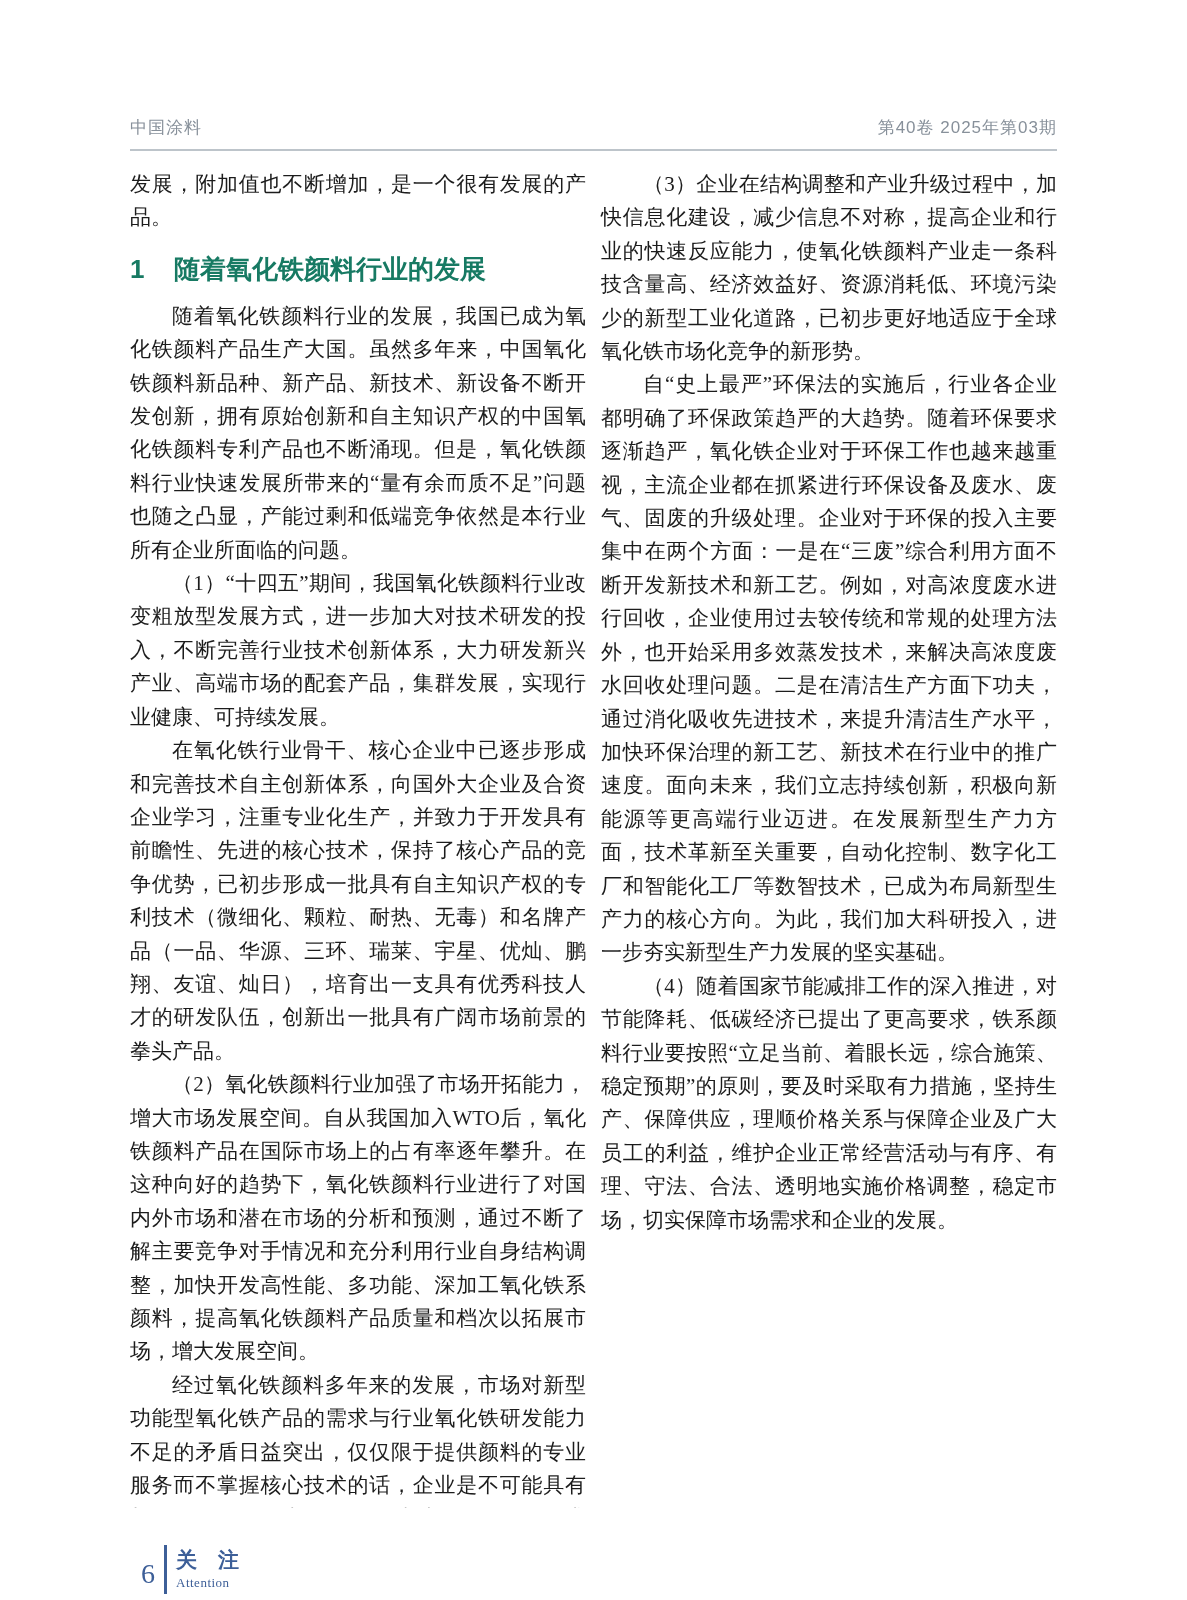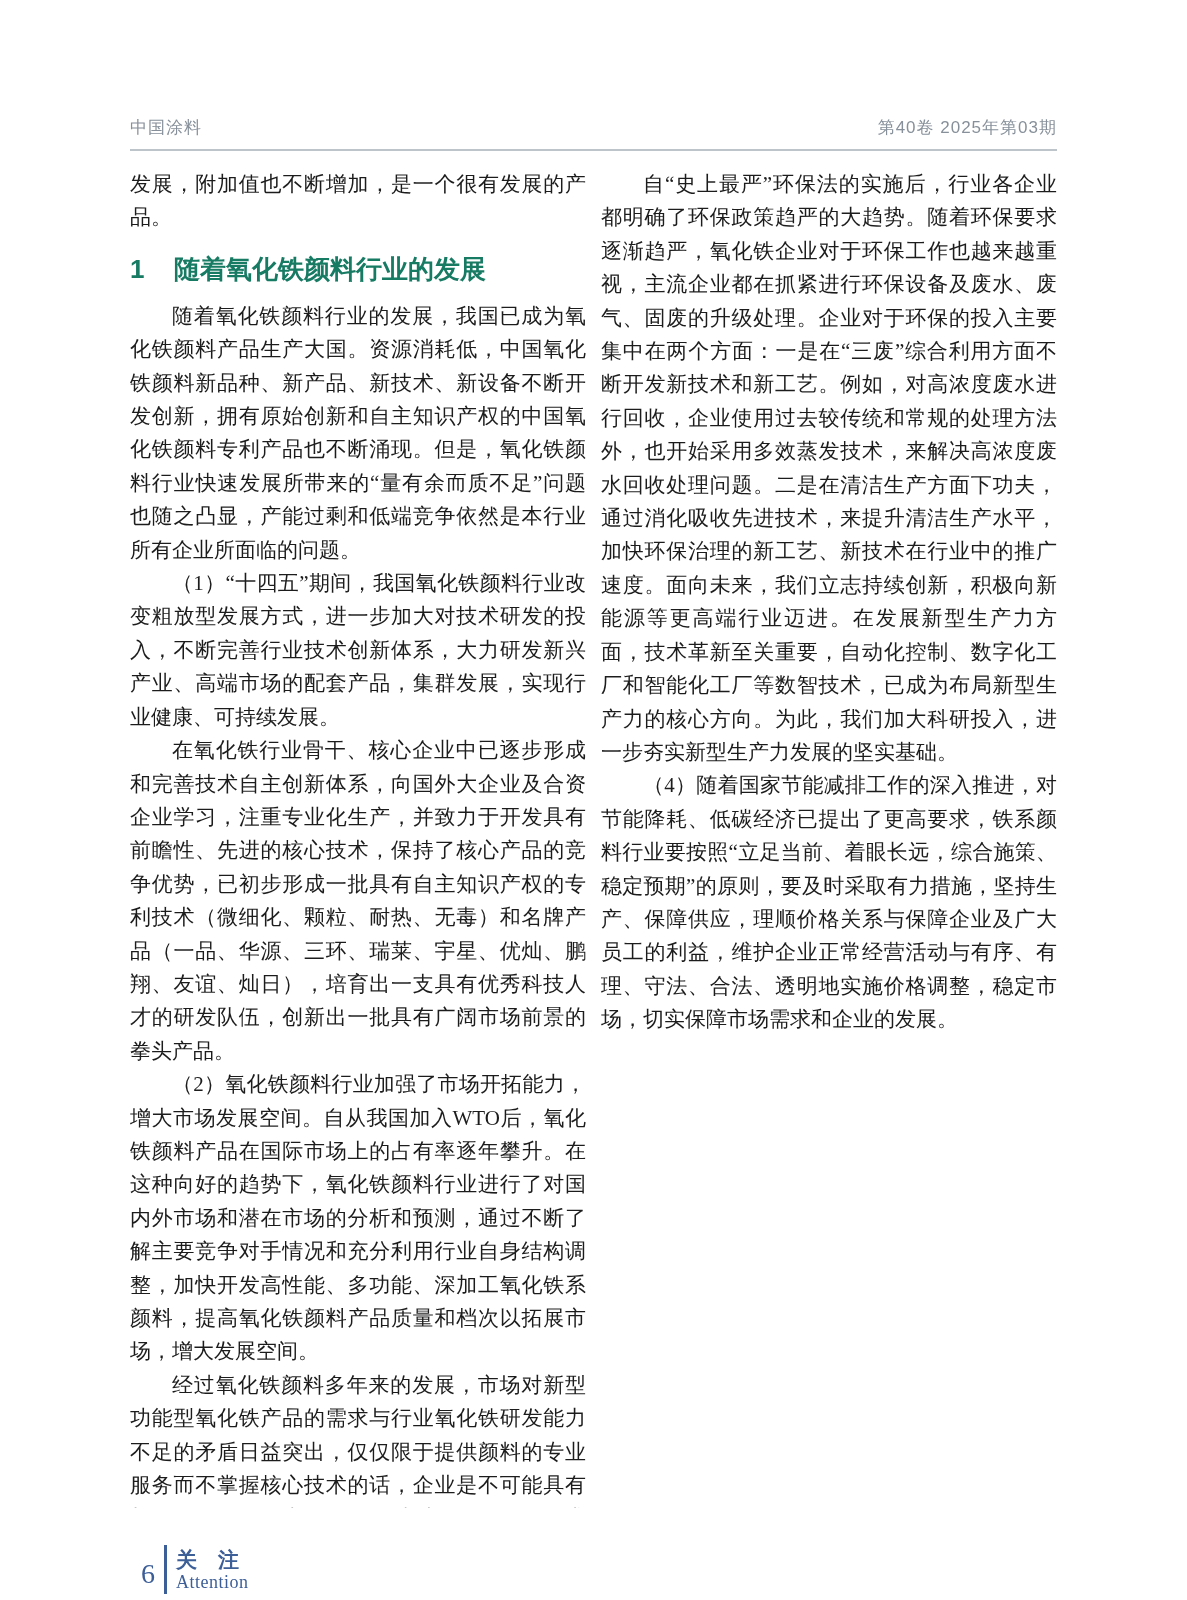--- a/index.html
+++ b/index.html
@@ -58,50 +58,51 @@
   }
   .page-footer .footer-rule{
     width:3px;background:#3d5f98;margin-right:9px;
   }
   .footer-label{display:flex;flex-direction:column;justify-content:flex-end;padding:2px 0;}
   .footer-label .cn{
     font-family:"Liberation Sans","DejaVu Sans",sans-serif;
     font-weight:bold;font-size:21px;line-height:26px;
   }
   .footer-label .en{
-    font-size:18px;line-height:19px;letter-spacing:0.5px;
+    font-size:13px;line-height:19px;letter-spacing:0.5px;
   }
 </style>
 </head>
 <body>
 
 <div class="page">
 
   <header class="page-header">
     <span>中国涂料</span>
     <span>第40卷   2025年第03期</span>
   </header>
 
   <div class="columns">
 
     <div class="col">
       <p class="no-indent">发展，附加值也不断增加，是一个很有发展的产品。</p>
       <h2 class="section-heading">
         <span class="sec-num">1</span>
         <span class="sec-title">随着氧化铁颜料行业的发展</span>
       </h2>
-      <p>随着氧化铁颜料行业的发展，我国已成为氧化铁颜料产品生产大国。资源消耗低，中国氧化铁颜料新品种、新产品、新技术、新设备不断开发创新，拥有原始创新和自主知识产权的中国氧化铁颜料专利产品也不断涌现。但是，氧化铁颜料行业快速发展所带来的“量有余而质不足”问题也随之凸显，产能过剩和低端竞争依然是本行业所有企业所面临的问题。</p>
+      <p>随着氧化铁颜料行业的发展，我国已成为氧化铁颜料产品生产大国。虽然多年来，中国氧化铁颜料新品种、新产品、新技术、新设备不断开发创新，拥有原始创新和自主知识产权的中国氧化铁颜料专利产品也不断涌现。但是，氧化铁颜料行业快速发展所带来的“量有余而质不足”问题也随之凸显，产能过剩和低端竞争依然是本行业所有企业所面临的问题。</p>
       <p>（1）“十四五”期间，我国氧化铁颜料行业改变粗放型发展方式，进一步加大对技术研发的投入，不断完善行业技术创新体系，大力研发新兴产业、高端市场的配套产品，集群发展，实现行业健康、可持续发展。</p>
       <p>在氧化铁行业骨干、核心企业中已逐步形成和完善技术自主创新体系，向国外大企业及合资企业学习，注重专业化生产，并致力于开发具有前瞻性、先进的核心技术，保持了核心产品的竞争优势，已初步形成一批具有自主知识产权的专利技术（微细化、颗粒、耐热、无毒）和名牌产品（一品、华源、三环、瑞莱、宇星、优灿、鹏翔、友谊、灿日），培育出一支具有优秀科技人才的研发队伍，创新出一批具有广阔市场前景的拳头产品。</p>
       <p>（2）氧化铁颜料行业加强了市场开拓能力，增大市场发展空间。自从我国加入WTO后，氧化铁颜料产品在国际市场上的占有率逐年攀升。在这种向好的趋势下，氧化铁颜料行业进行了对国内外市场和潜在市场的分析和预测，通过不断了解主要竞争对手情况和充分利用行业自身结构调整，加快开发高性能、多功能、深加工氧化铁系颜料，提高氧化铁颜料产品质量和档次以拓展市场，增大发展空间。</p>
       <p>经过氧化铁颜料多年来的发展，市场对新型功能型氧化铁产品的需求与行业氧化铁研发能力不足的矛盾日益突出，仅仅限于提供颜料的专业服务而不掌握核心技术的话，企业是不可能具有长足的发展的。由于不同领域对于氧化铁的要求不同，这就需要专业的技术人员不断地开发新型功能型氧化铁新材料。</p>
 
     </div>
 
     <div class="col">
+      <p>（3）企业在结构调整和产业升级过程中，加快信息化建设，减少信息不对称，提高企业和行业的快速反应能力，使氧化铁颜料产业走一条科技含量高、经济效益好、资源消耗低、环境污染少的新型工业化道路，已初步更好地适应于全球氧化铁市场化竞争的新形势。</p>
       <p>自“史上最严”环保法的实施后，行业各企业都明确了环保政策趋严的大趋势。随着环保要求逐渐趋严，氧化铁企业对于环保工作也越来越重视，主流企业都在抓紧进行环保设备及废水、废气、固废的升级处理。企业对于环保的投入主要集中在两个方面：一是在“三废”综合利用方面不断开发新技术和新工艺。例如，对高浓度废水进行回收，企业使用过去较传统和常规的处理方法外，也开始采用多效蒸发技术，来解决高浓度废水回收处理问题。二是在清洁生产方面下功夫，通过消化吸收先进技术，来提升清洁生产水平，加快环保治理的新工艺、新技术在行业中的推广速度。面向未来，我们立志持续创新，积极向新能源等更高端行业迈进。在发展新型生产力方面，技术革新至关重要，自动化控制、数字化工厂和智能化工厂等数智技术，已成为布局新型生产力的核心方向。为此，我们加大科研投入，进一步夯实新型生产力发展的坚实基础。</p>
       <p>（4）随着国家节能减排工作的深入推进，对节能降耗、低碳经济已提出了更高要求，铁系颜料行业要按照“立足当前、着眼长远，综合施策、稳定预期”的原则，要及时采取有力措施，坚持生产、保障供应，理顺价格关系与保障企业及广大员工的利益，维护企业正常经营活动与有序、有理、守法、合法、透明地实施价格调整，稳定市场，切实保障市场需求和企业的发展。</p>
 
     </div>
 
   </div>
 
   <footer class="page-footer">
     <span class="pageno">6</span>
     <div class="footer-rule"></div>

